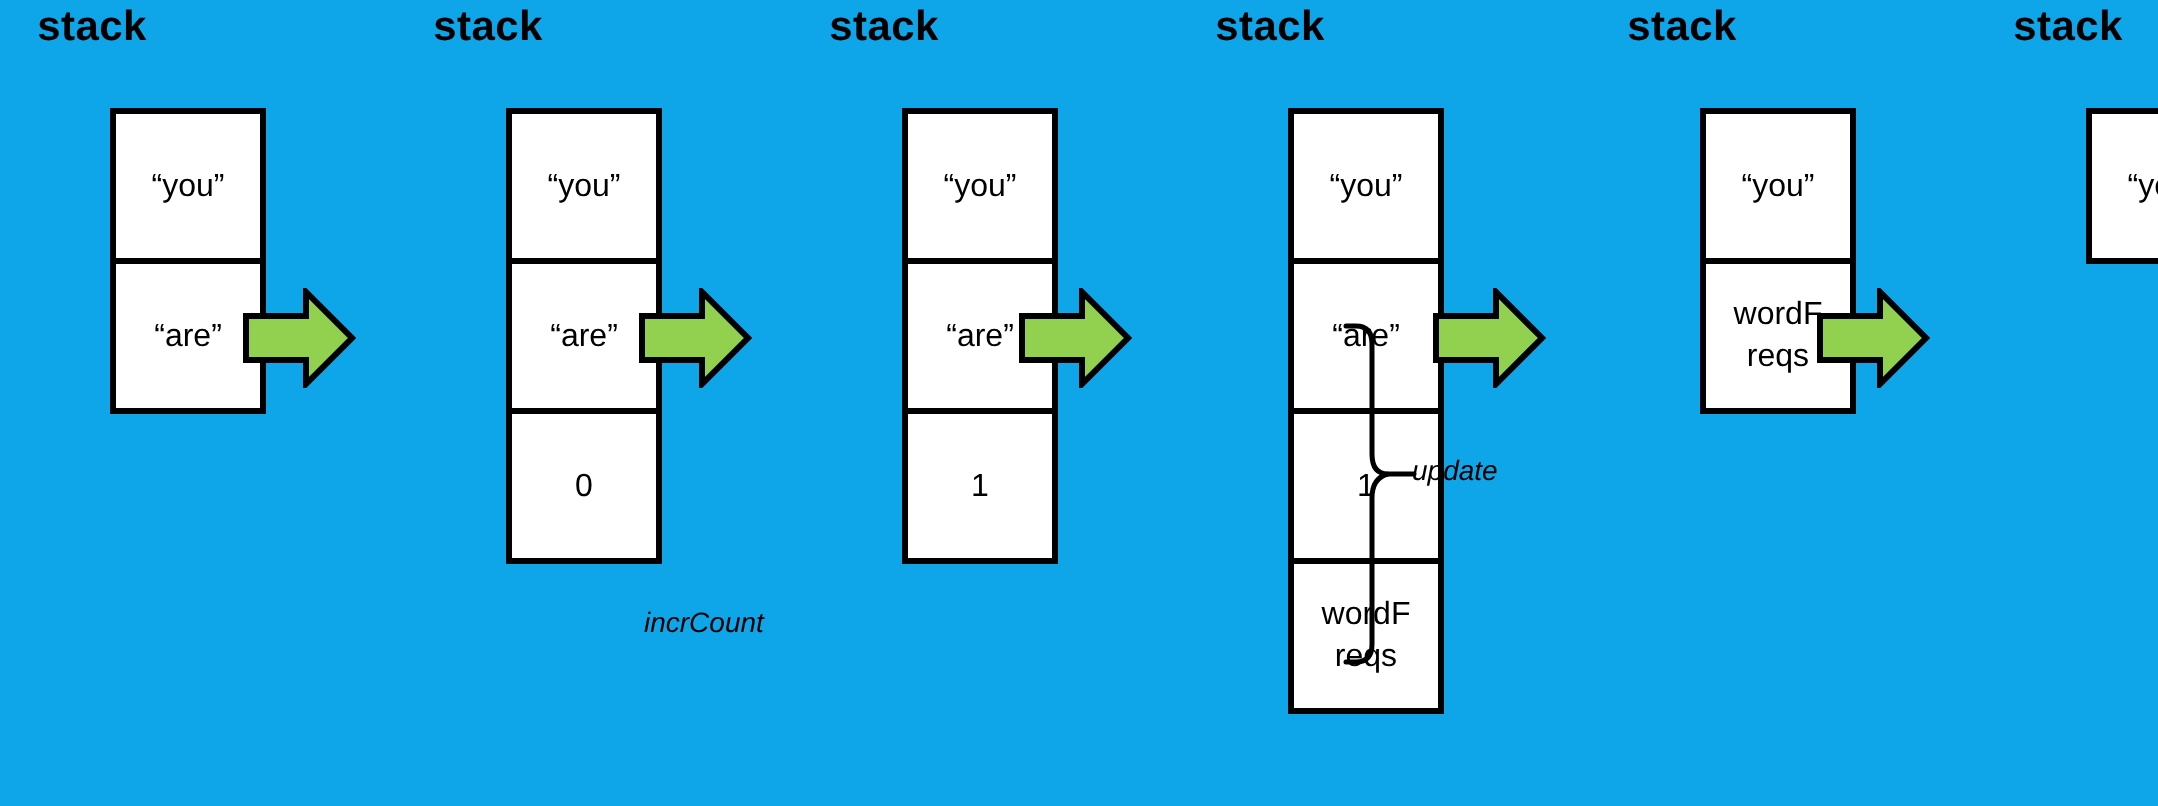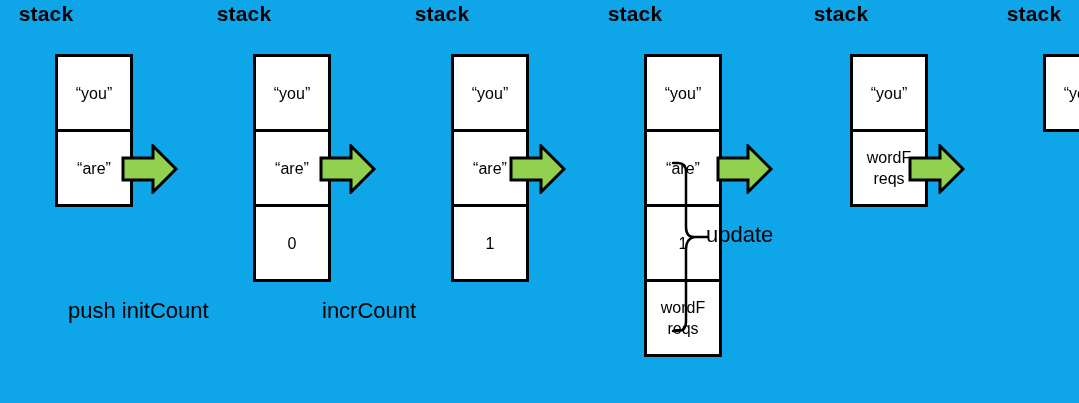--- a/index.html
+++ b/index.html
@@ -57,21 +57,22 @@
     margin-top: -3px;
   }
   .arrow {
     position: absolute;
     top: 144px;
     width: 58px;
     height: 50px;
   }
   .step-label {
     position: absolute;
-    font-size: 22px;
+    font-size: 14px;
+    font-style: italic;
     line-height: 22px;
     white-space: nowrap;
   }
   .brace {
     position: absolute;
     left: 671px;
     top: 158px;
     width: 40px;
     height: 180px;
   }
@@ -152,17 +153,16 @@
     <polygon points="2,14 32,14 32,2 55,25 32,48 32,36 2,36" stroke-width="3" stroke-linejoin="miter" fill="#92D050" stroke="#000000"></polygon>
   </svg>
 
   <div class="stack-group" style="left:995px">
     <div class="stack-title">stack</div>
     <div class="stack-box">
         <div class="cell" style="border-color: rgb(0, 0, 0);">“you”</div>
       </div>
   </div>
 
-  <div class="step-label" style="left:68px; top:300px">push initCount</div>
   <div class="step-label" style="left:322px; top:300px">incrCount</div>
   <div class="step-label" style="left:706px; top:224px">update</div>
 
 </div>
 
 </body></html>

